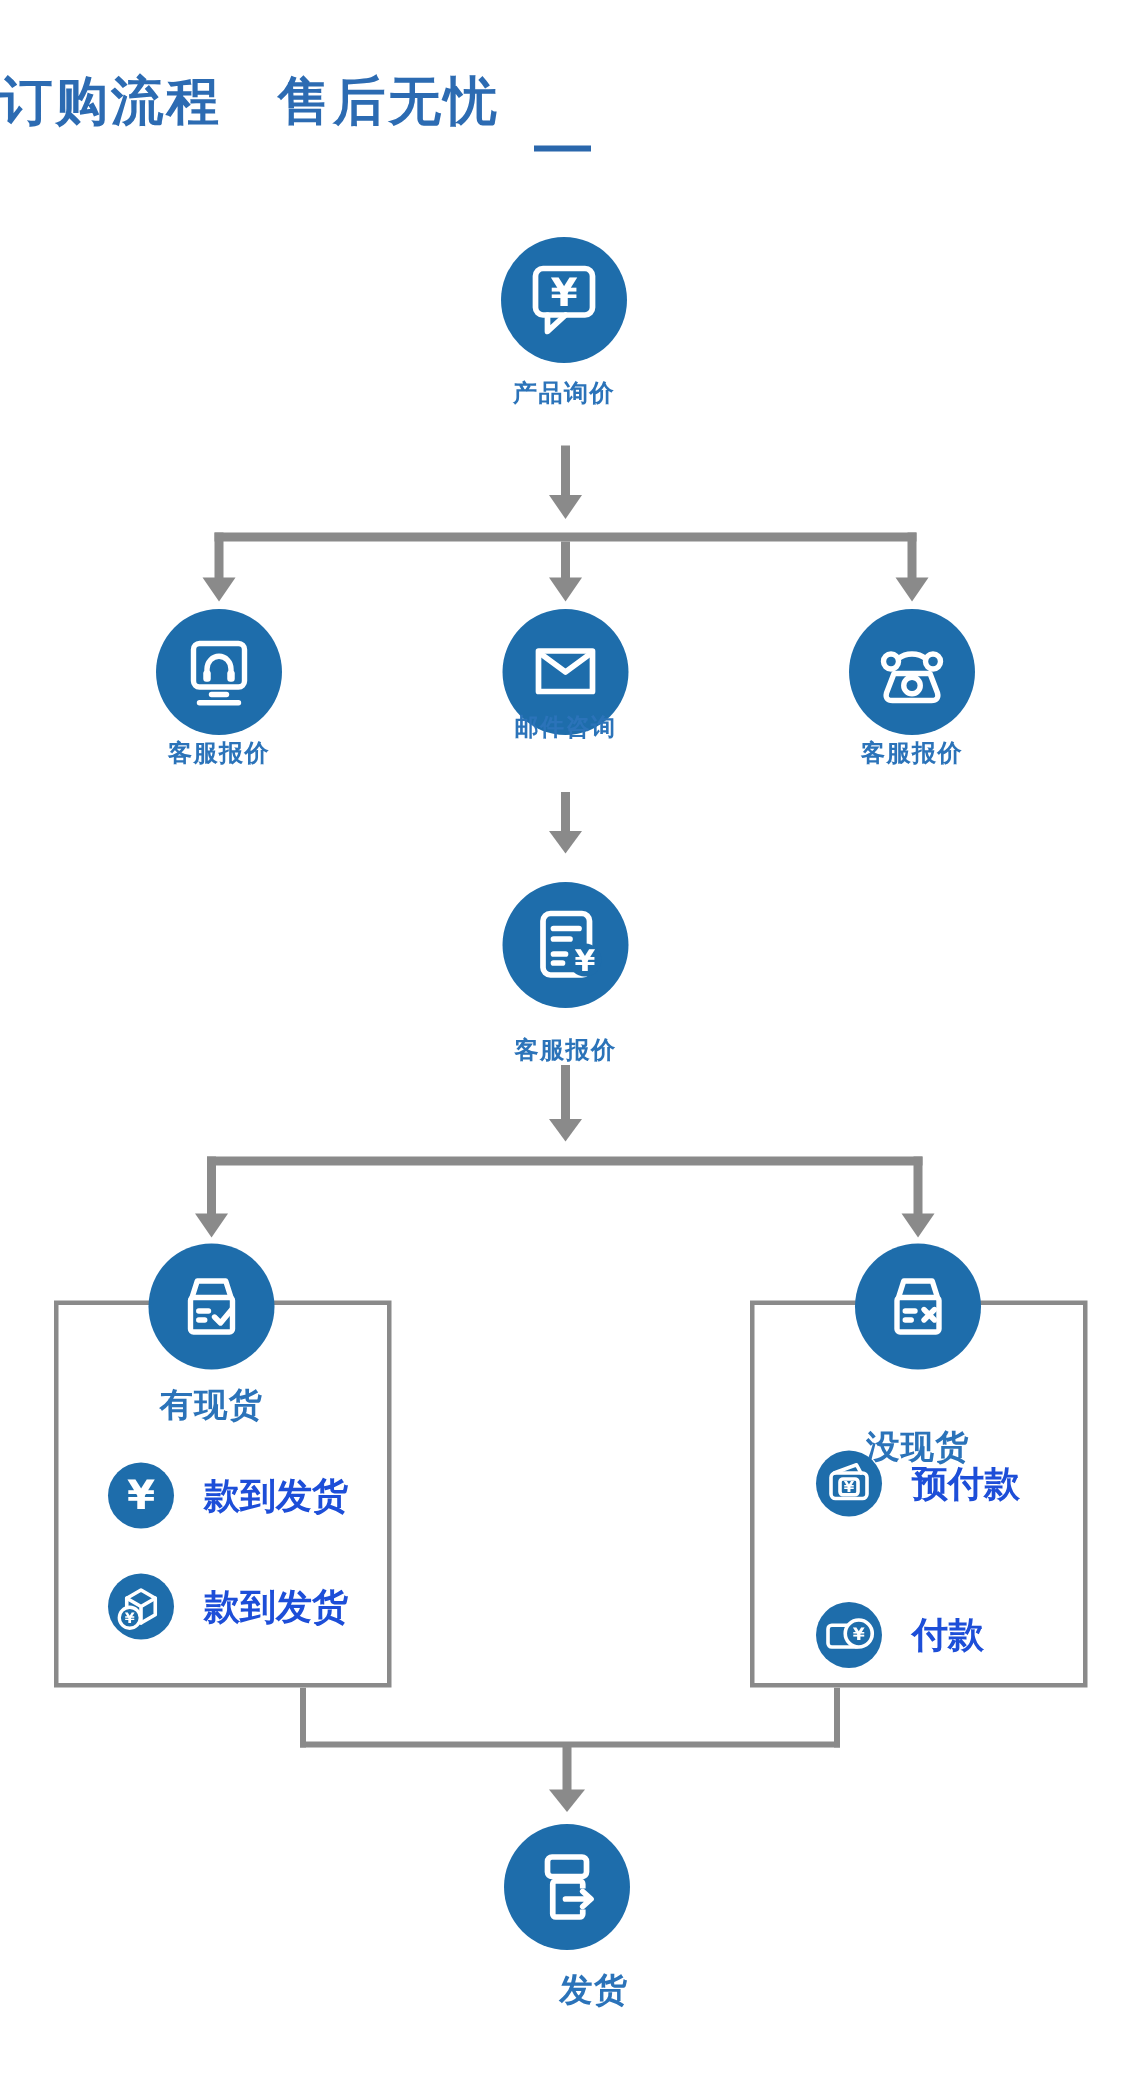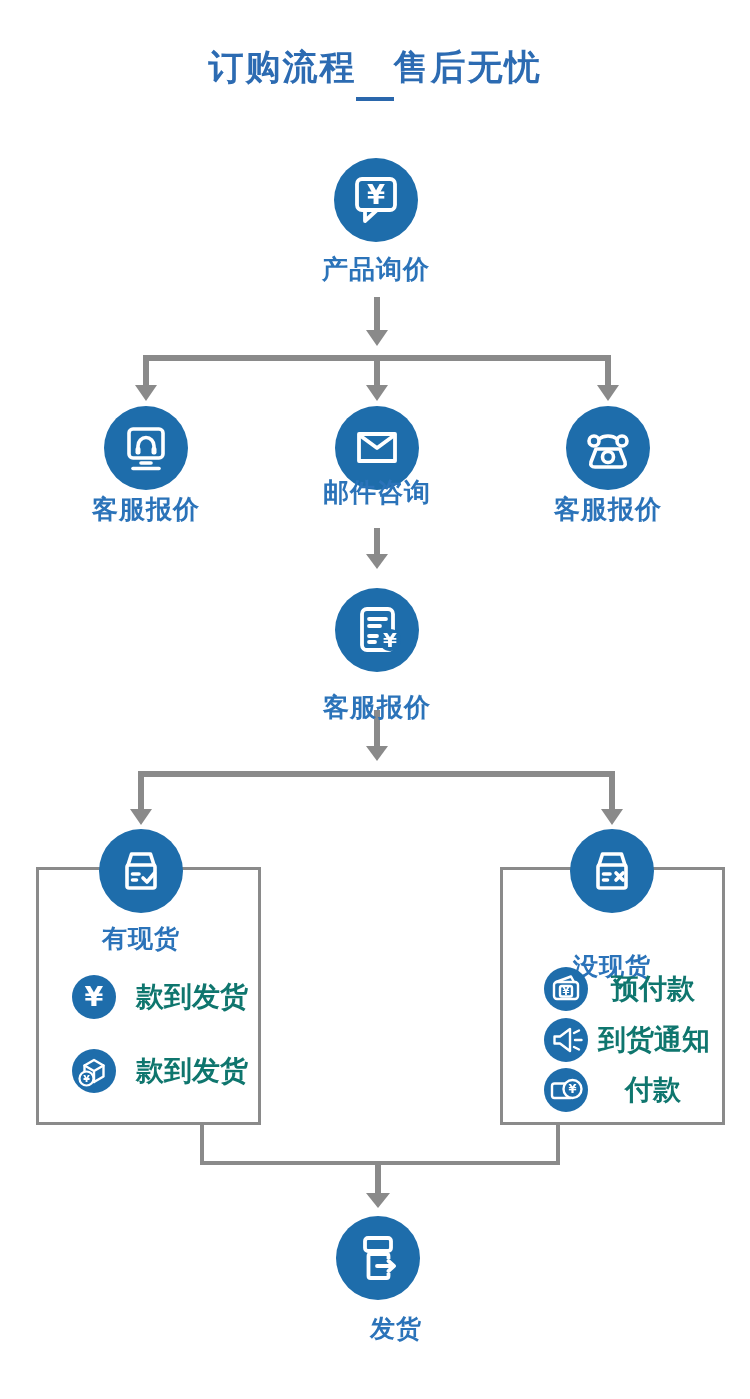--- a/index.html
+++ b/index.html
@@ -1,32 +1,32 @@
 <!DOCTYPE html>
 <html><head>
 <meta charset="utf-8">
 <style>
   html,body{margin:0;padding:0;background:#ffffff;}
   #canvas{position:relative;width:750px;height:1399px;background:#ffffff;margin:0 auto;overflow:hidden;
           font-family:"DejaVu Sans","Liberation Sans",sans-serif;}
   #connectors{position:absolute;left:0;top:0;z-index:0;}
-  .page-title{position:absolute;left:0;top:44px;width:750px;margin:0;text-align:center;
+  .page-title{position:absolute;left:0;top:44px;width:750px;margin:0;text-align:left;
               font-size:35px;font-weight:700;letter-spacing:2px;color:#2c6bb2;z-index:2;}
   .title-dash{position:absolute;left:356px;top:97px;width:38px;height:4px;background:#2a67ac;z-index:2;}
   .circle{position:absolute;width:84px;height:84px;border-radius:50%;background:#1e6dab;
           display:flex;align-items:center;justify-content:center;z-index:3;}
   .node-label{position:absolute;transform:translateX(-50%);color:#2b73b9;font-weight:600;
-              font-size:26px;letter-spacing:1px;white-space:nowrap;z-index:3;}
-  .box-label{font-size:25px;}
+              font-size:16px;letter-spacing:1px;white-space:nowrap;z-index:3;}
+  .box-label{font-size:22px;}
   .stock-box{position:absolute;width:219px;height:252px;background:#ffffff;border:3px solid #8a8a8a;z-index:1;}
   .item-row{position:absolute;display:flex;align-items:center;z-index:3;}
   .small-circle{width:44px;height:44px;border-radius:50%;background:#1e6dab;flex:0 0 44px;
                 display:flex;align-items:center;justify-content:center;}
-  .item-label{color:#0f766e;font-weight:600;font-size:28px;white-space:nowrap;margin-left:20px;}
-  .item-label.centered{margin-left:10px;width:110px;text-align:center;}
+  .item-label{color:#1d4ed8;font-weight:600;font-size:24px;white-space:nowrap;margin-left:20px;}
+  .item-label.centered{width:110px;}
   svg.icon{display:block;}
 </style>
 </head>
 <body>
 
 <div id="canvas">
 
   <svg id="connectors" width="750" height="1399" viewBox="0 0 750 1399">
     <g fill="#8a8a8a">
 
@@ -166,29 +166,20 @@
     <span class="small-circle">
       <svg class="icon" width="44" height="44" viewBox="0 0 44 44" fill="none" stroke="#ffffff" stroke-width="2.4" stroke-linecap="round" stroke-linejoin="round">
         <path d="M12 15 L27 9.5 L30 15"></path>
         <rect x="10" y="15" width="24" height="17" rx="3"></rect>
         <rect x="16" y="19" width="12" height="10.5" rx="2"></rect>
         <text x="22" y="27.8" text-anchor="middle" font-size="10" font-weight="bold" fill="#ffffff" stroke="none">¥</text>
       </svg>
     </span>
     <span class="item-label centered">预付款</span>
   </div>
-  <div class="item-row" style="left:544px;top:1018px">
-    <span class="small-circle">
-      <svg class="icon" width="44" height="44" viewBox="0 0 44 44" fill="none" stroke="#ffffff" stroke-width="2.4" stroke-linecap="round" stroke-linejoin="round">
-        <path d="M10.5 18.5 H16 L26 11 V33 L16 25.5 H10.5 Z"></path>
-        <path d="M30 15 L35 12.5 M31 22 H37.5 M30 29 L35 31.5"></path>
-      </svg>
-    </span>
-    <span class="item-label centered">到货通知</span>
-  </div>
   <div class="item-row" style="left:544px;top:1068px">
     <span class="small-circle">
       <svg class="icon" width="44" height="44" viewBox="0 0 44 44" fill="none" stroke="#ffffff" stroke-width="2.4" stroke-linecap="round" stroke-linejoin="round">
         <rect x="8" y="15.5" width="21" height="14.5" rx="2.5"></rect>
         <circle cx="28.5" cy="21" r="9" fill="#1e6dab" stroke="#ffffff" stroke-width="2.4"></circle>
         <text x="28.5" y="25" text-anchor="middle" font-size="11.5" font-weight="bold" fill="#ffffff" stroke="none">¥</text>
       </svg>
     </span>
     <span class="item-label centered">付款</span>
   </div>

